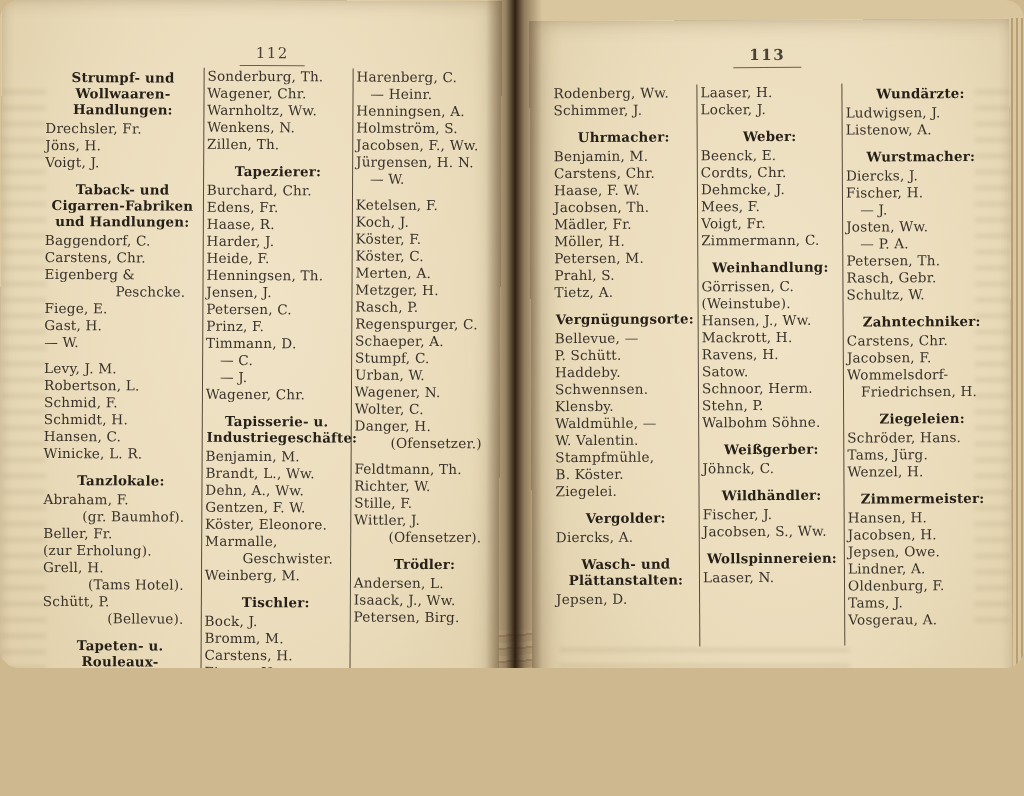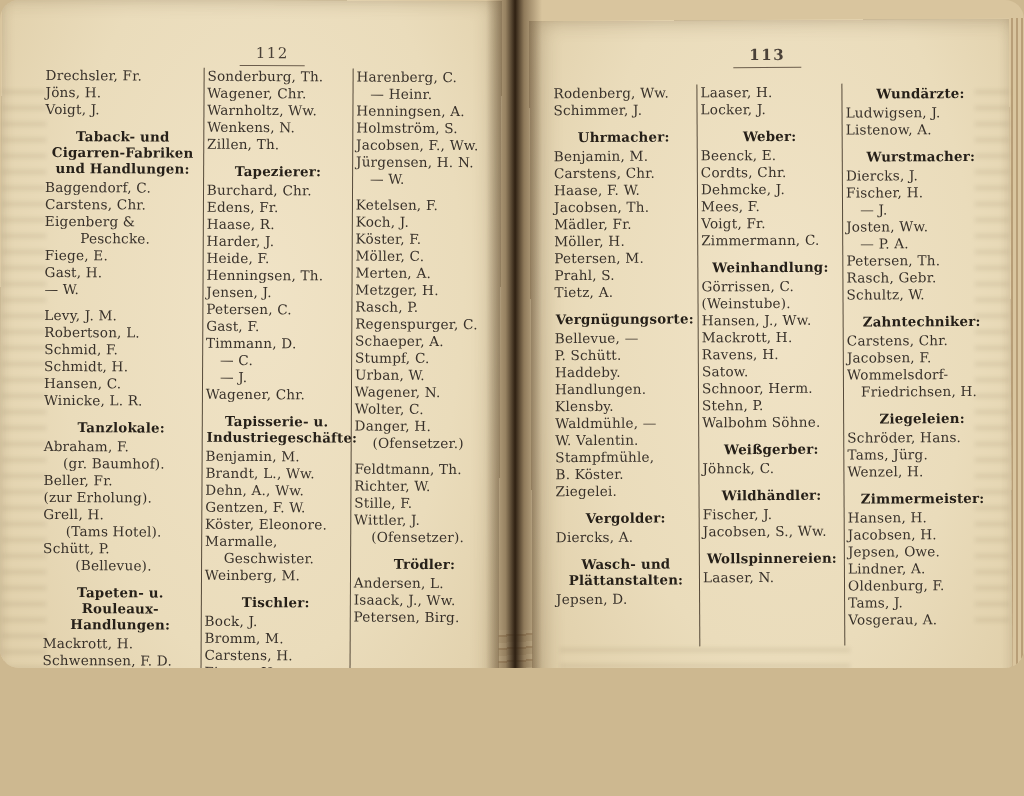--- a/index.html
+++ b/index.html
@@ -70,21 +70,21 @@
   .rule { width: 1px; background: #564a3a; margin: 0 3px; }
   .blk { font-size: 13.6px; line-height: 17px; letter-spacing: 0.2px; }
   .heading {
     font-weight: bold; text-align: center;
     margin: 10px 1px 3px 1px;
     font-size: 13.4px; line-height: 16px;
     color: #262019;
   }
   .col .heading:first-child { margin-top: 2px; }
   .entry  { color: #38312a; }
-  .indent { text-align: center; padding-right: 14px; }
+  .indent { text-align: right; padding-right: 14px; }
   .center { text-align: left; }
   .cont   { padding-left: 14px; }
   .gap    { height: 9px; }
   .footer-imprint {
     position: absolute; left: 40px; top: 702px;
     font-size: 10.5px; letter-spacing: 0.5px; color: #4a4138;
     transform: rotate(-1deg);
   }
   .footer-sig {
     position: absolute; left: 372px; top: 694px;
@@ -107,20 +107,21 @@
 
 <div class="scan">
 
   <div class="edge-bottom"></div>
   <div class="edge-right"></div>
 
   <div class="page page-left">
     <div class="pagenum pagenum-left">112</div>
     <div class="cols">
       <div class="col col-0">
+          <div class="blk heading">Strumpf- und Wollwaaren-Handlungen:</div>
           <div class="blk entry">Drechsler, Fr.</div>
           <div class="blk entry">Jöns, H.</div>
           <div class="blk entry">Voigt, J.</div>
           <div class="blk heading">Taback- und Cigarren-Fabriken und Handlungen:</div>
           <div class="blk entry">Baggendorf, C.</div>
           <div class="blk entry">Carstens, Chr.</div>
           <div class="blk entry">Eigenberg &amp;</div>
           <div class="blk indent">Peschcke.</div>
           <div class="blk entry">Fiege, E.</div>
           <div class="blk entry">Gast, H.</div>
@@ -154,21 +155,21 @@
           <div class="blk entry">Zillen, Th.</div>
           <div class="blk heading">Tapezierer:</div>
           <div class="blk entry">Burchard, Chr.</div>
           <div class="blk entry">Edens, Fr.</div>
           <div class="blk entry">Haase, R.</div>
           <div class="blk entry">Harder, J.</div>
           <div class="blk entry">Heide, F.</div>
           <div class="blk entry">Henningsen, Th.</div>
           <div class="blk entry">Jensen, J.</div>
           <div class="blk entry">Petersen, C.</div>
-          <div class="blk entry">Gast, F.</div>
+          <div class="blk entry">Prinz, F.</div>
           <div class="blk entry">Timmann, D.</div>
           <div class="blk cont">— C.</div>
           <div class="blk cont">— J.</div>
           <div class="blk entry">Wagener, Chr.</div>
           <div class="blk heading">Tapisserie- u. Industriegeschäfte:</div>
           <div class="blk entry">Benjamin, M.</div>
           <div class="blk entry">Brandt, L., Ww.</div>
           <div class="blk entry">Dehn, A., Ww.</div>
           <div class="blk entry">Gentzen, F. W.</div>
           <div class="blk entry">Köster, Eleonore.</div>
@@ -188,21 +189,21 @@
           <div class="blk cont">— Heinr.</div>
           <div class="blk entry">Henningsen, A.</div>
           <div class="blk entry">Holmström, S.</div>
           <div class="blk entry">Jacobsen, F., Ww.</div>
           <div class="blk entry">Jürgensen, H. N.</div>
           <div class="blk cont">— W.</div>
           <div class="blk gap"></div>
           <div class="blk entry">Ketelsen, F.</div>
           <div class="blk entry">Koch, J.</div>
           <div class="blk entry">Köster, F.</div>
-          <div class="blk entry">Möller, C.</div>
+          <div class="blk entry">Köster, C.</div>
           <div class="blk entry">Merten, A.</div>
           <div class="blk entry">Metzger, H.</div>
           <div class="blk entry">Rasch, P.</div>
           <div class="blk entry">Regenspurger, C.</div>
           <div class="blk entry">Schaeper, A.</div>
           <div class="blk entry">Stumpf, C.</div>
           <div class="blk entry">Urban, W.</div>
           <div class="blk entry">Wagener, N.</div>
           <div class="blk entry">Wolter, C.</div>
           <div class="blk entry">Danger, H.</div>
@@ -234,21 +235,21 @@
           <div class="blk entry">Jacobsen, Th.</div>
           <div class="blk entry">Mädler, Fr.</div>
           <div class="blk entry">Möller, H.</div>
           <div class="blk entry">Petersen, M.</div>
           <div class="blk entry">Prahl, S.</div>
           <div class="blk entry">Tietz, A.</div>
           <div class="blk heading">Vergnügungsorte:</div>
           <div class="blk entry">Bellevue, —</div>
           <div class="blk center">P. Schütt.</div>
           <div class="blk entry">Haddeby.</div>
-          <div class="blk entry">Handlungen.</div>
+          <div class="blk entry">Schwennsen.</div>
           <div class="blk entry">Klensby.</div>
           <div class="blk entry">Waldmühle, —</div>
           <div class="blk center">W. Valentin.</div>
           <div class="blk entry">Stampfmühle,</div>
           <div class="blk center">B. Köster.</div>
           <div class="blk entry">Ziegelei.</div>
           <div class="blk heading">Vergolder:</div>
           <div class="blk entry">Diercks, A.</div>
           <div class="blk heading">Wasch- und Plättanstalten:</div>
           <div class="blk entry">Jepsen, D.</div>

